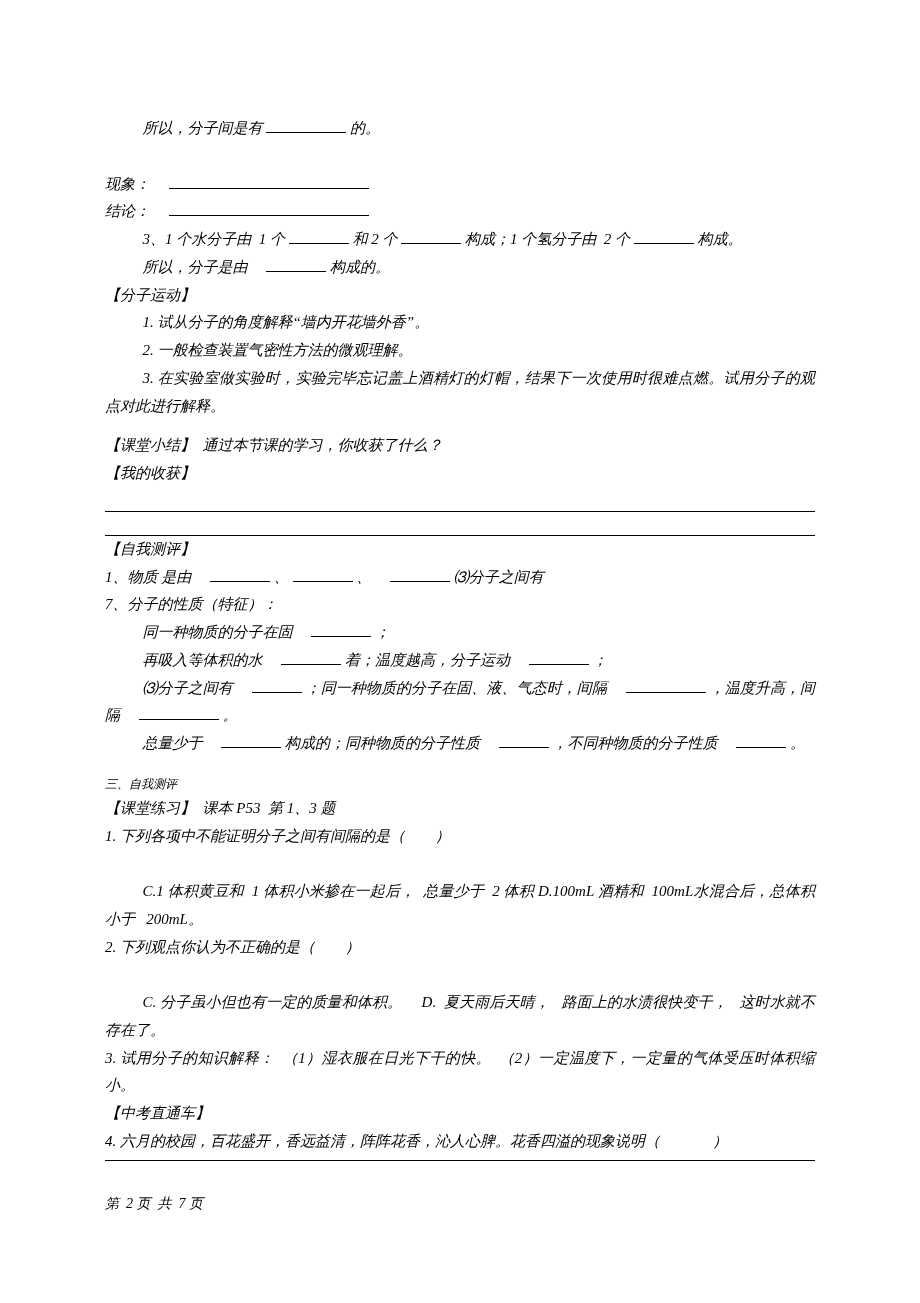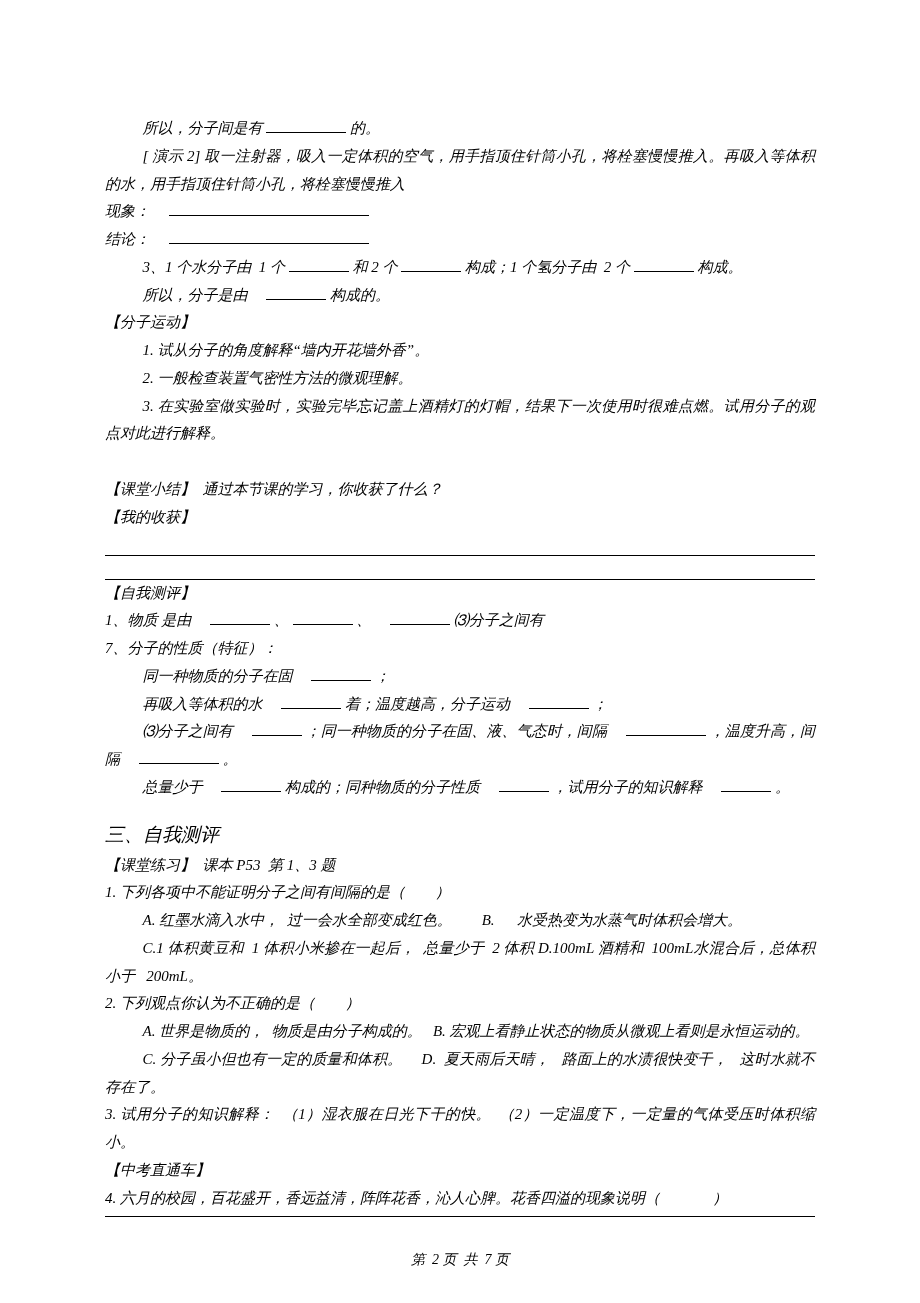--- a/index.html
+++ b/index.html
@@ -13,34 +13,34 @@
       padding: 115px 105px 40px 105px;
     }
     .indent1 { padding-left: 2.5em; }
     .blank-short { display: inline-block; border-bottom: 1px solid #000; width: 80px; vertical-align: baseline; }
     .blank-med { display: inline-block; border-bottom: 1px solid #000; width: 60px; vertical-align: baseline; }
     .blank-long { display: inline-block; border-bottom: 1px solid #000; width: 200px; vertical-align: baseline; }
     .blank-tiny { display: inline-block; border-bottom: 1px solid #000; width: 50px; vertical-align: baseline; }
     .full-line { border-bottom: 1px solid #000; width: 100%; height: 1.6em; }
     .sp { display:inline-block; width:1em; }
     .section-title { margin-top: 10px; }
-    .footer { text-align: center; margin-top: 30px; font-size: 14px; }
+    .footer { margin-top: 30px; font-size: 14px; }
     p { text-align: justify; font-style: italic; }
   </style>
 </head>
 <body>
 
 <p>
   <span class="indent1"></span><span>所以，分子间是有</span>
   <span class="blank-short"></span>
   <span>的。</span>
 </p>
 
 <p>
-  <span class="indent1"></span><span>[ 演示 2] 取一注射器，吸入一定体积的空气，用手指顶住针筒小孔，将栓塞慢慢推入。再吸入等体积的水，用手指顶住针筒小孔，将栓塞慢慢推入</span>
+  <span class="indent1"></span>
 </p>
 
 <p>
   <span>现象：</span><span class="sp"></span>
   <span class="blank-long"></span>
 </p>
 
 <p>
   <span>结论：</span><span class="sp"></span>
   <span class="blank-long"></span>
@@ -60,21 +60,21 @@
   <span class="indent1"></span><span>所以，分子是由</span>
   <span class="sp"></span><span class="blank-med"></span>
   <span>构成的。</span>
 </p>
 
 <p>【分子运动】</p>
 <p class="indent1">1. 试从分子的角度解释“墙内开花墙外香”。</p>
 <p class="indent1">2. 一般检查装置气密性方法的微观理解。</p>
 <p><span class="indent1"></span><span>3. 在实验室做实验时，实验完毕忘记盖上酒精灯的灯帽，结果下一次使用时很难点燃。试用分子的观点对此进行解释。</span></p>
 
-<p class="section-title" style="margin-top:28px;">【课堂小结】&nbsp;&nbsp;通过本节课的学习，你收获了什么？</p>
+<p class="section-title" style="margin-top:12px;">【课堂小结】&nbsp;&nbsp;通过本节课的学习，你收获了什么？</p>
 <p>【我的收获】</p>
 
 <div class="full-line"></div>
 <div class="full-line"></div>
 
 <p>【自我测评】</p>
 
 <p>
   <span>1、物质 是由</span>
   <span class="sp"></span><span class="blank-med"></span>
@@ -109,34 +109,34 @@
   <span>，温度升高，间隔</span>
   <span class="sp"></span><span class="blank-short"></span>
   <span>。</span>
 </p>
 
 <p>
   <span class="indent1"></span><span>总量少于</span>
   <span class="sp"></span><span class="blank-med"></span>
   <span>构成的；同种物质的分子性质</span>
   <span class="sp"></span><span class="blank-tiny"></span>
-  <span>，试用分子的知识解释</span>
+  <span>，不同种物质的分子性质</span>
   <span class="sp"></span><span class="blank-tiny"></span>
   <span>。</span>
 </p>
 
-<p class="section-title" style="font-size:19px;margin-top:15px;">三、自我测评</p>
+<p class="section-title" style="font-size:12px;margin-top:15px;">三、自我测评</p>
 <p>【课堂练习】&nbsp;&nbsp;课本 P53&nbsp;&nbsp;第 1、3 题</p>
 
 <p>1. 下列各项中不能证明分子之间有间隔的是（&nbsp;&nbsp;&nbsp;&nbsp;&nbsp;&nbsp;&nbsp;&nbsp;）</p>
-<p><span class="indent1"></span><span>A. 红墨水滴入水中，&nbsp;&nbsp;过一会水全部变成红色。&nbsp;&nbsp;&nbsp;&nbsp;&nbsp;&nbsp;&nbsp;&nbsp;B.&nbsp;&nbsp;&nbsp;&nbsp;&nbsp;&nbsp;水受热变为水蒸气时体积会增大。</span></p>
+<p><span class="indent1"></span></p>
 <p><span class="indent1"></span><span>C.1 体积黄豆和&nbsp;&nbsp;1 体积小米掺在一起后，&nbsp;&nbsp;总量少于&nbsp;&nbsp;2 体积 D.100mL 酒精和&nbsp;&nbsp;100mL水混合后，总体积小于&nbsp;&nbsp; 200mL。</span></p>
 
 <p>2. 下列观点你认为不正确的是（&nbsp;&nbsp;&nbsp;&nbsp;&nbsp;&nbsp;&nbsp;&nbsp;）</p>
-<p><span class="indent1"></span><span>A. 世界是物质的，&nbsp;&nbsp;物质是由分子构成的。&nbsp;&nbsp; B. 宏观上看静止状态的物质从微观上看则是永恒运动的。</span></p>
+<p><span class="indent1"></span></p>
 <p><span class="indent1"></span><span>C. 分子虽小但也有一定的质量和体积。&nbsp;&nbsp;&nbsp;&nbsp; D.&nbsp;&nbsp;夏天雨后天晴，&nbsp;&nbsp; 路面上的水渍很快变干，&nbsp;&nbsp; 这时水就不存在了。</span></p>
 
 <p>3. 试用分子的知识解释：&nbsp;&nbsp;（1）湿衣服在日光下干的快。&nbsp;&nbsp;（2）一定温度下，一定量的气体受压时体积缩小。</p>
 
 <p>【中考直通车】</p>
 <p>4. 六月的校园，百花盛开，香远益清，阵阵花香，沁人心脾。花香四溢的现象说明（&nbsp;&nbsp;&nbsp;&nbsp;&nbsp;&nbsp;&nbsp;&nbsp;&nbsp;&nbsp;&nbsp;&nbsp;&nbsp;&nbsp;）</p>
 <div class="full-line" style="height:0;margin-top:4px;"></div>
 
 <p class="footer">第&nbsp;&nbsp;2 页&nbsp;&nbsp;共&nbsp;&nbsp;7 页</p>
 

